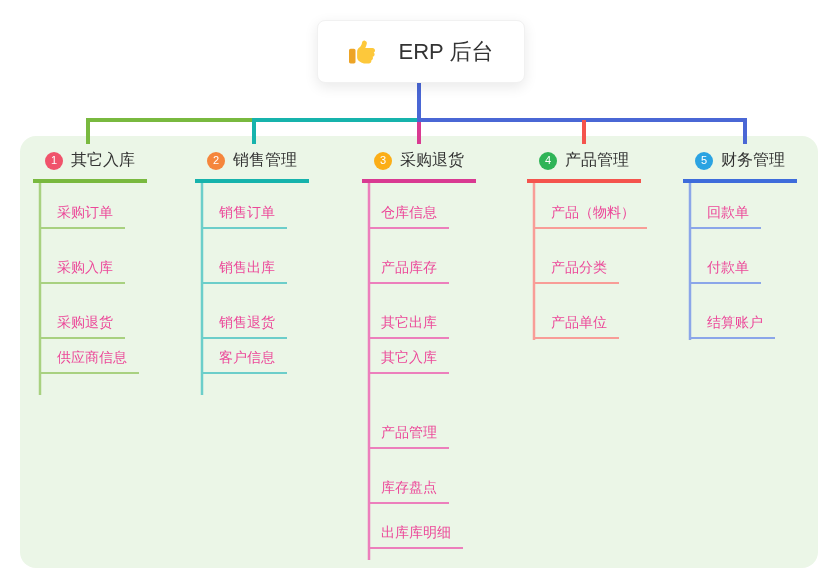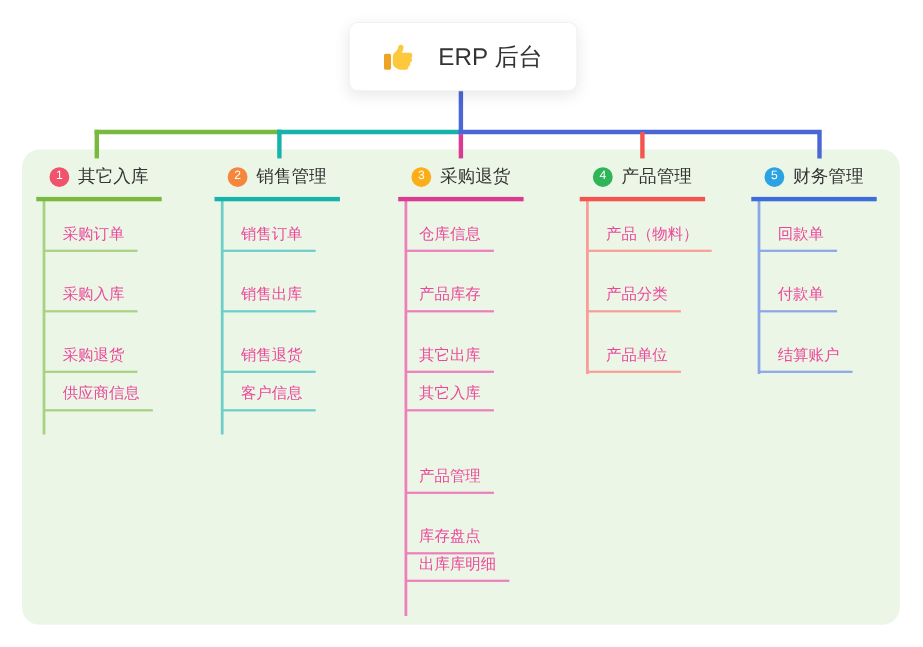--- a/index.html
+++ b/index.html
@@ -45,21 +45,21 @@
   .b2 .branch-title{left:195px;}
   .b3 .branch-title{left:362px;}
   .b4 .branch-title{left:527px;}
   .b5 .branch-title{left:683px;}
   .b1 .child{left:40px;}
   .b2 .child{left:202px;}
   .b3 .child{left:369px;padding-left:12px;}
   .b4 .child{left:534px;}
   .b5 .child{left:690px;}
   .r0{top:203px;} .r1{top:258px;} .r2{top:313px;} .r3{top:348px;}
-  .r4{top:423px;} .r5{top:478px;} .r6{top:503px;}
+  .r4{top:423px;} .r5{top:478px;} .r6{top:523px;}
 </style>
 </head>
 <body>
 
 <div class="canvas">
 
   <div class="panel"></div>
 
   <svg class="connectors" width="839" height="588" viewBox="0 0 839 588" fill="none">
 

